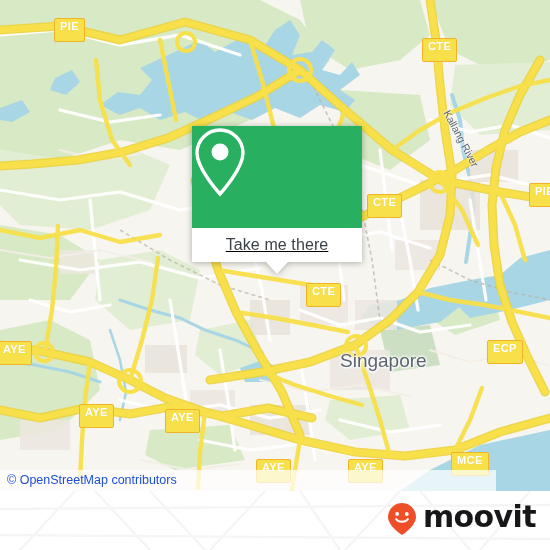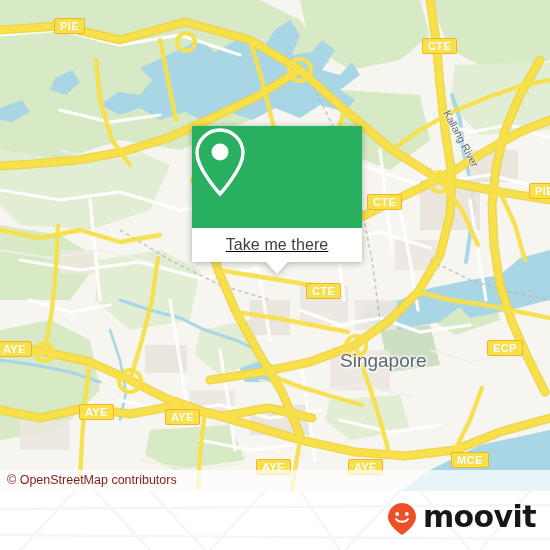--- a/index.html
+++ b/index.html
@@ -8,31 +8,31 @@
     font-family:"Liberation Sans", sans-serif;
     background:#ffffff;
   }
   #app{position:relative;width:550px;height:550px;overflow:hidden;}
 
   
   .map{position:absolute;left:0;top:0;width:550px;height:491px;overflow:hidden;background:#f7f5ef;}
   .map svg{position:absolute;left:0;top:0;}
 
   .osm-attrib{
-    position:absolute;left:0;top:470px;width:550px;height:21px;
+    position:absolute;left:0;top:470px;width:496px;height:21px;
     background:rgba(255,255,255,0.72);
-    font-size:12.5px;color:#7f1d1d;line-height:21px;padding-left:7px;
+    font-size:12.5px;color:#1d4ed8;line-height:21px;padding-left:7px;
     box-sizing:border-box;white-space:nowrap;
   }
 
   
   .shield{
     position:absolute;background:#f7e04a;border:1.6px solid #f0b429;
     border-radius:2px;color:#ffffff;font-size:11px;font-weight:bold;
-    letter-spacing:.4px;line-height:15px;height:16px;padding:0 5px;
+    letter-spacing:.4px;line-height:15px;height:24px;padding:0 5px;
     text-align:center;box-sizing:border-box;
     text-shadow:0 0 1px rgba(0,0,0,.08);
   }
 
   
   .map-label{
     position:absolute;color:#5d6470;font-size:19px;
     text-shadow:0 0 3px #fff,0 0 3px #fff,0 0 4px #fff,1px 1px 2px #fff;
     white-space:nowrap;
   }

